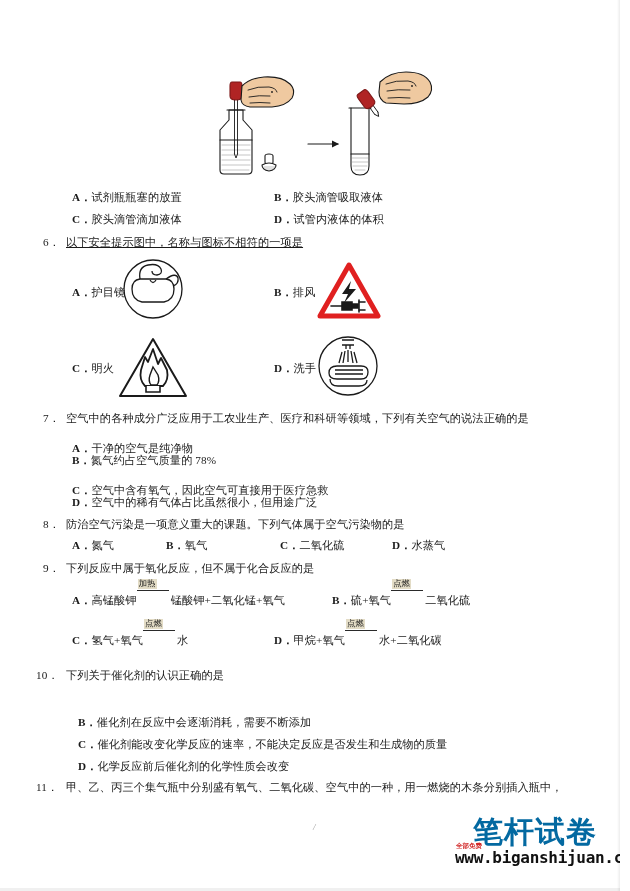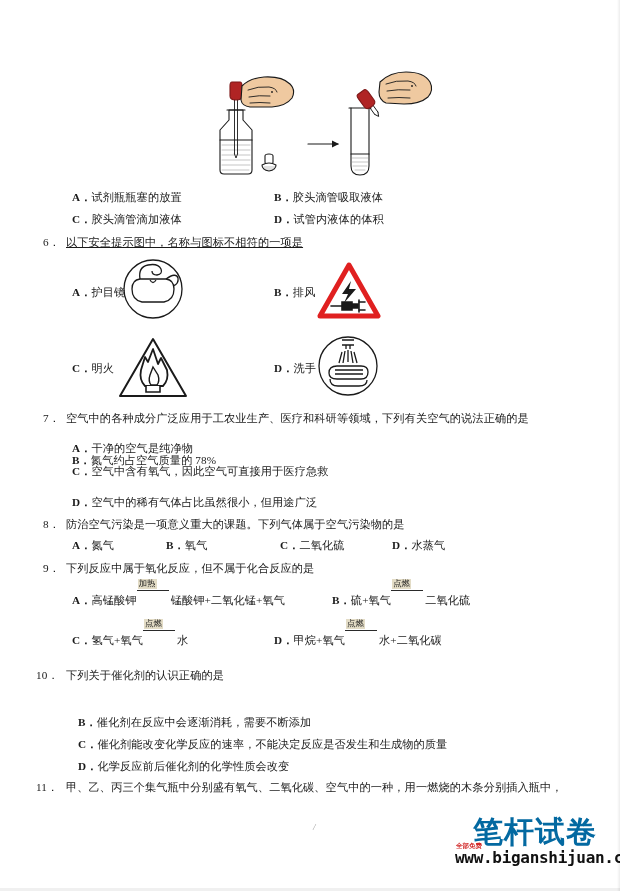--- a/index.html
+++ b/index.html
@@ -306,21 +306,21 @@
   </div>
 
   <div class="qnum" style="left:43px; top:410px;">7．</div>
   <div class="qline" style="left:66px; top:410px;">空气中的各种成分广泛应用于工农业生产、医疗和科研等领域，下列有关空气的说法正确的是</div>
   <div class="opt" style="left:72px; top:440px;">
     <span class="optlabel">A．</span><span>干净的空气是纯净物</span>
   </div>
   <div class="opt" style="left:72px; top:452px;">
     <span class="optlabel">B．</span><span>氮气约占空气质量的 78%</span>
   </div>
-  <div class="opt" style="left:72px; top:463px;">
+  <div class="opt" style="left:72px; top:482px;">
     <span class="optlabel">C．</span><span>空气中含有氧气，因此空气可直接用于医疗急救</span>
   </div>
   <div class="opt" style="left:72px; top:494px;">
     <span class="optlabel">D．</span><span>空气中的稀有气体占比虽然很小，但用途广泛</span>
   </div>
 
   <div class="qnum" style="left:43px; top:516px;">8．</div>
   <div class="qline" style="left:66px; top:516px;">防治空气污染是一项意义重大的课题。下列气体属于空气污染物的是</div>
   <div class="opt" style="left:72px; top:537px;">
     <span class="optlabel">A．</span><span>氮气</span>

